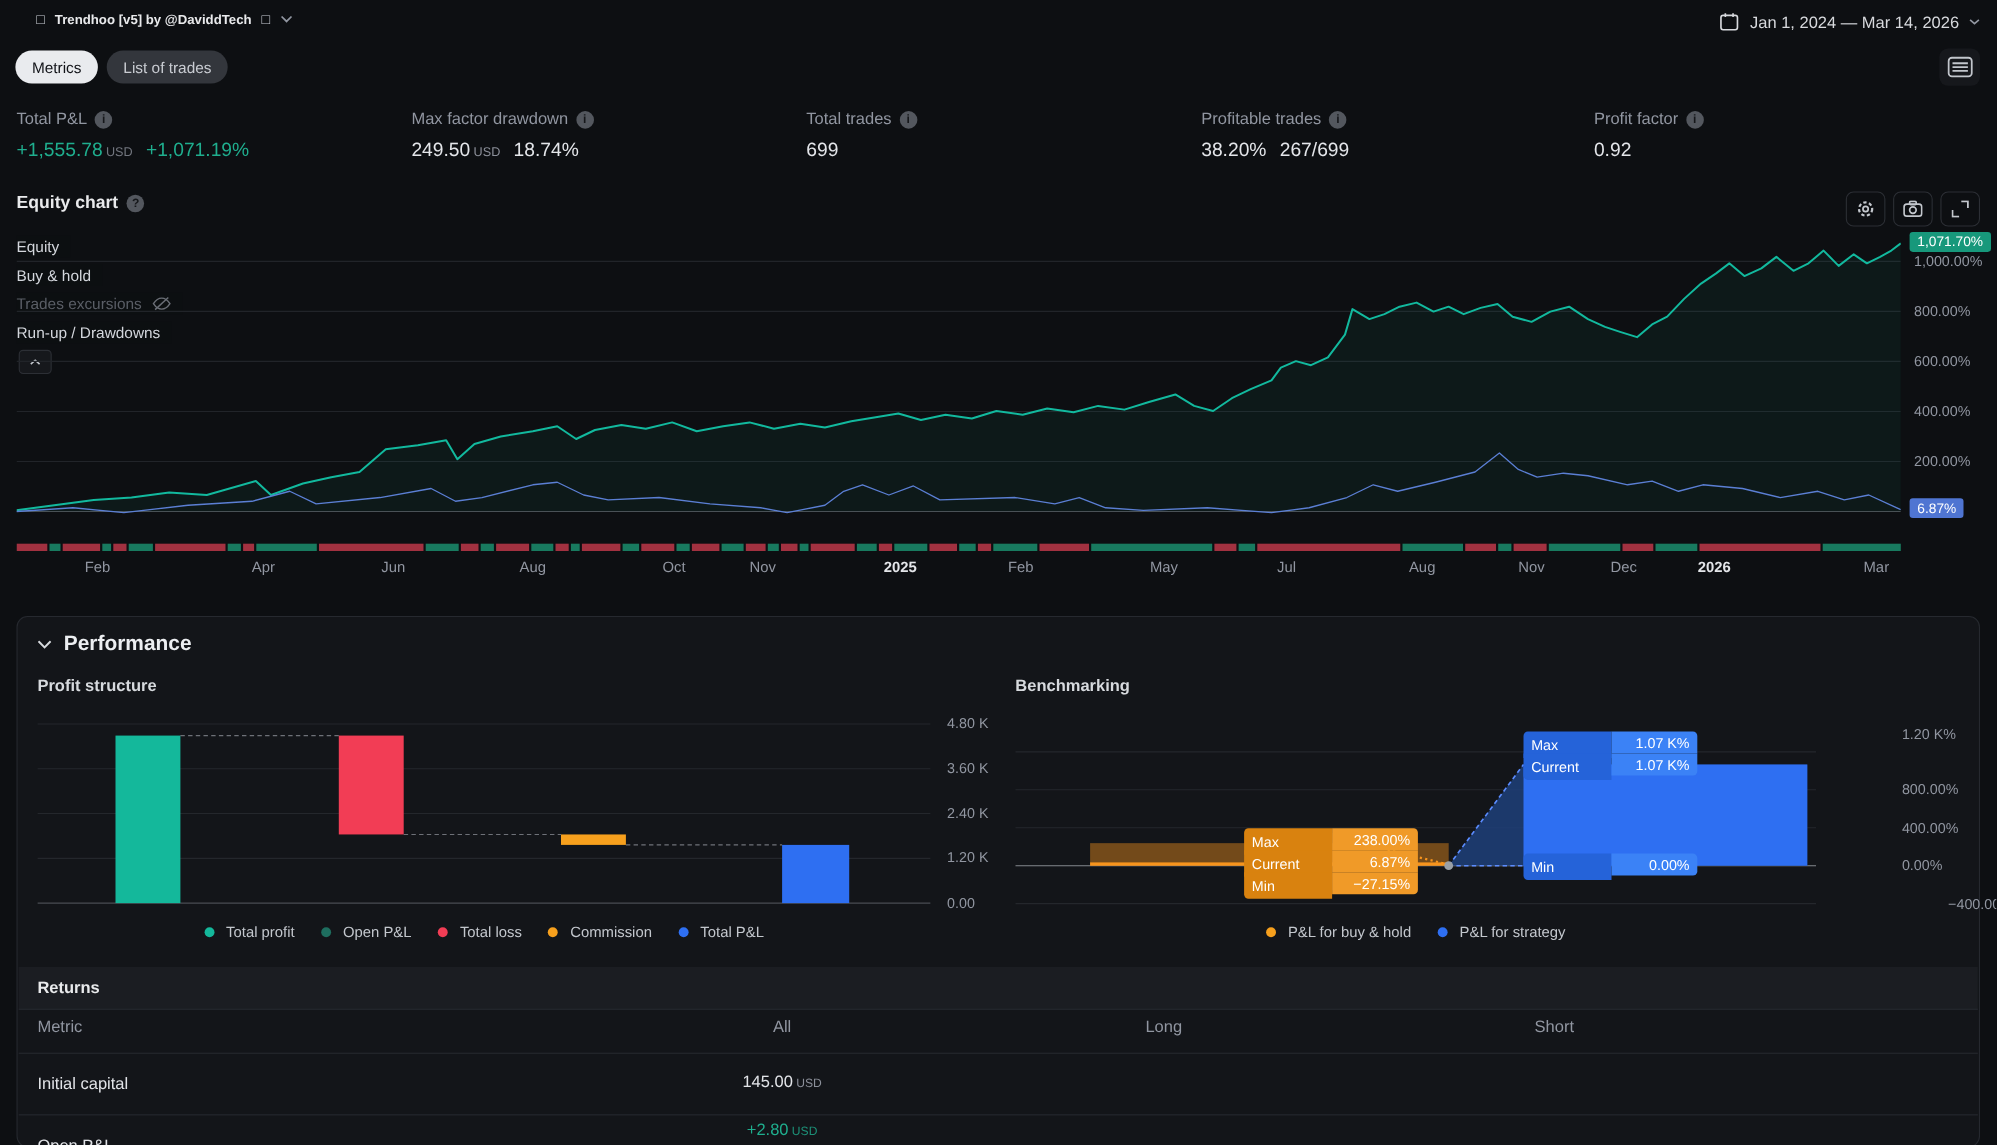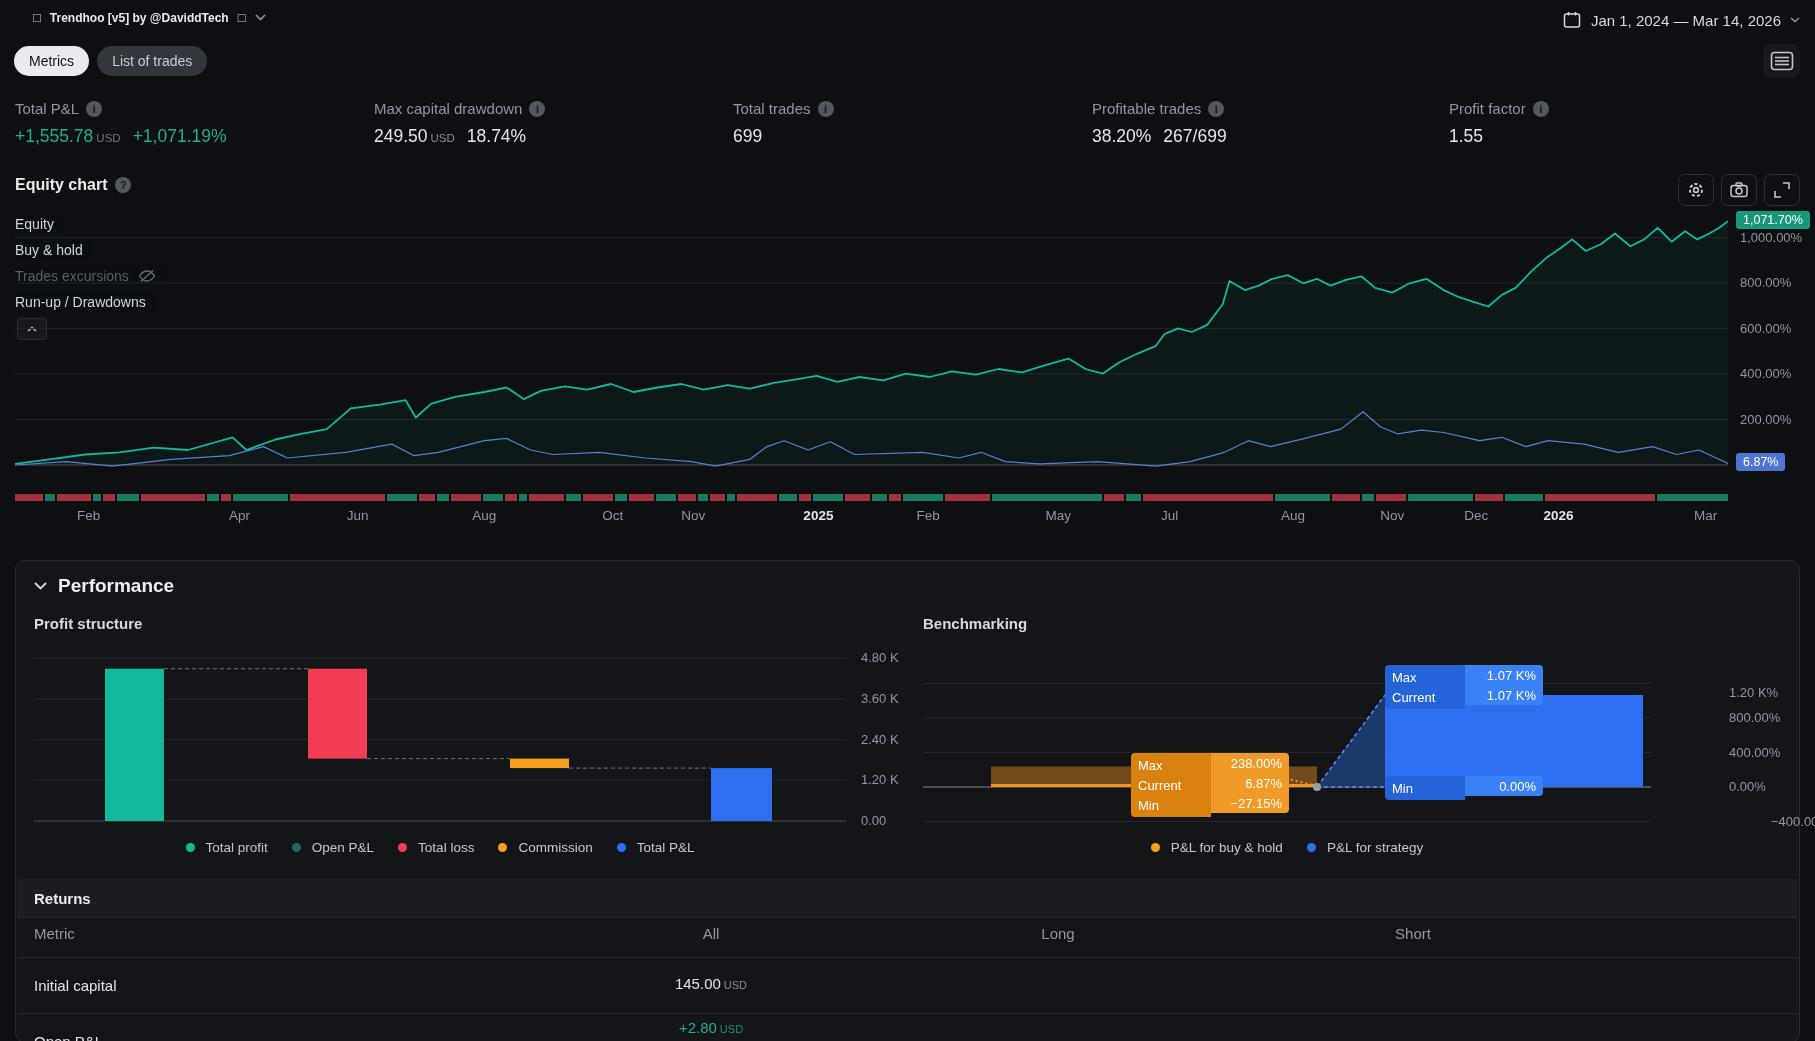--- a/index.html
+++ b/index.html
@@ -116,21 +116,21 @@
 
   <div class="abs metric" style="left:15px">
     <div class="lbl">
         <span>Total P&amp;L</span>
         <span class="info">i</span>
       </div>
     <div class="val"><span class="pos">+1,555.78</span><span class="unit pos-unit">USD</span><span class="pos second">+1,071.19%</span></div>
   </div>
   <div class="abs metric" style="left:374px">
     <div class="lbl">
-        <span>Max capital drawdown</span>
+        <span>Max factor drawdown</span>
         <span class="info">i</span>
       </div>
     <div class="val"><span>249.50</span><span class="unit">USD</span><span class="second">18.74%</span></div>
   </div>
   <div class="abs metric" style="left:733px">
     <div class="lbl">
         <span>Total trades</span>
         <span class="info">i</span>
       </div>
     <div class="val"><span>699</span></div>
@@ -140,21 +140,21 @@
         <span>Profitable trades</span>
         <span class="info">i</span>
       </div>
     <div class="val"><span>38.20%</span><span class="second">267/699</span></div>
   </div>
   <div class="abs metric" style="left:1449px">
     <div class="lbl">
         <span>Profit factor</span>
         <span class="info">i</span>
       </div>
-    <div class="val"><span>1.55</span></div>
+    <div class="val"><span>0.92</span></div>
   </div>
 
   <div class="abs section-title" style="left:15px;top:176px">
     <span>Equity chart</span>
       <span class="info">?</span>
   </div>
   <div class="abs chart-btns">
     <div class="chart-btn">
       <svg width="18" height="18" viewBox="0 0 18 18">
           <circle cx="9" cy="9" r="6" fill="none" stroke="#c3c7cd" stroke-width="2" stroke-dasharray="3 2.2"></circle>
@@ -363,21 +363,21 @@
         <rect x="68" y="135" width="326" height="3" fill="#f7941d"></rect>
         <line x1="324" y1="120" x2="392" y2="136.5" stroke="#f7941d" stroke-width="2" stroke-dasharray="2 3"></line>
         <polygon points="394,138 462,46 720,46 720,138" fill="#1e3f7a" opacity="0.85"></polygon>
         <rect x="462" y="46" width="258" height="92" fill="#2e6ff2"></rect>
         <line x1="394" y1="138" x2="462" y2="46" stroke="#5b8cff" stroke-width="1.5" stroke-dasharray="4 3"></line>
         <line x1="394" y1="138" x2="462" y2="138" stroke="#5b8cff" stroke-width="1.5" stroke-dasharray="4 3"></line>
         <circle cx="394" cy="138" r="4" fill="#9aa0a6"></circle>
       </g>
     </svg>
     <div id="bm-ylabels" class="abs" style="left:1706px;top:88px;width:70px;height:185px">
-        <div class="axis-label" style="top: 36px;">1.20 K%</div>
+        <div class="axis-label" style="top: 11px;">1.20 K%</div>
         <div class="axis-label" style="top: 61px;">800.00%</div>
         <div class="axis-label" style="top: 95.5px;">400.00%</div>
         <div class="axis-label" style="top: 130px;">0.00%</div>
         <div class="axis-label" style="top: 164.5px; margin-left: 42px;">−400.00%</div>
       </div>
 
     <div class="tt tt-o" style="left:1115px;top:192px">
       <div class="row">
           <span class="cl">Max</span>
           <span class="cv">238.00%</span>

